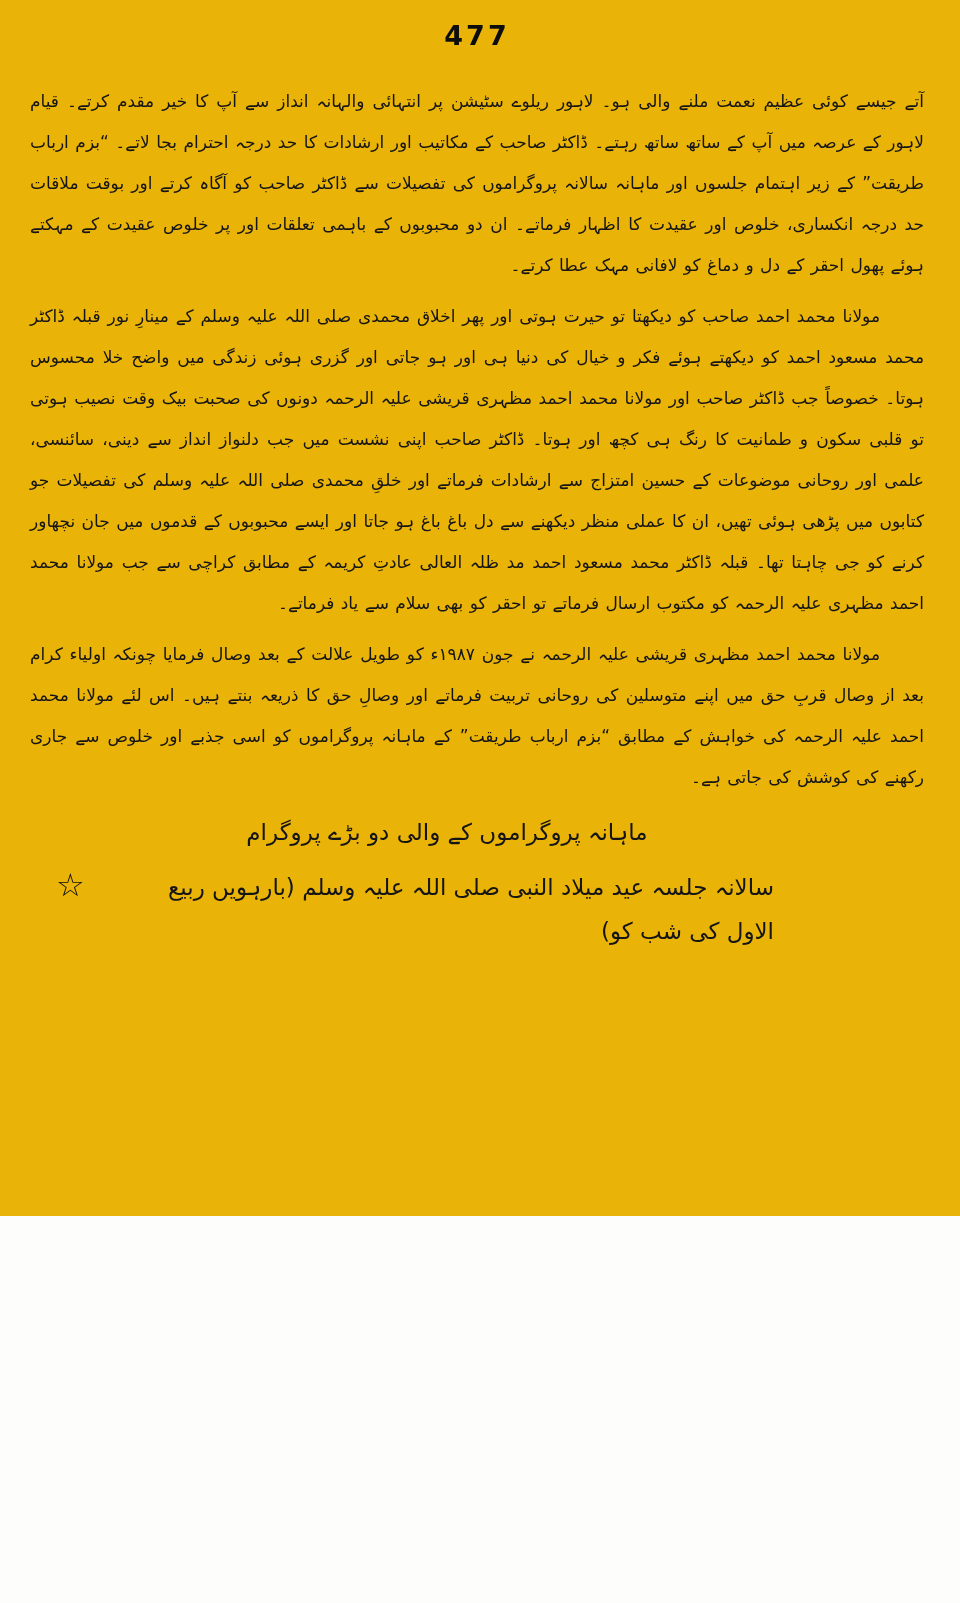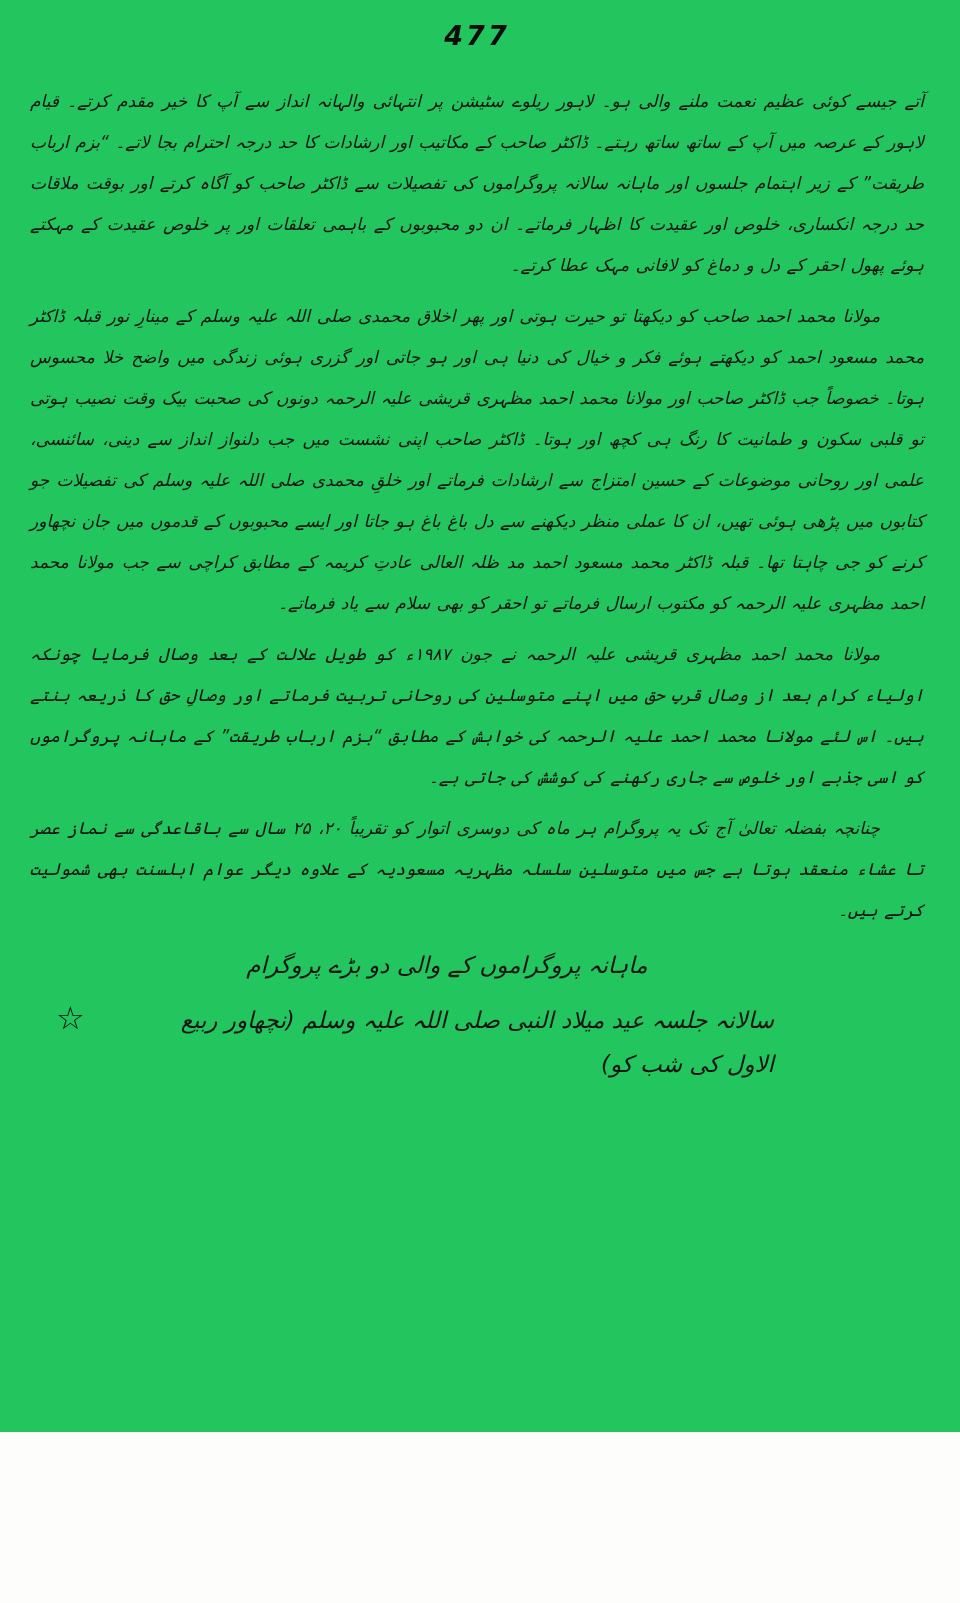--- a/index.html
+++ b/index.html
@@ -10,25 +10,24 @@
     width: 960px;
     height: 1603px;
     background: #fdfdfb;
     color: #151515;
     font-family: "DejaVu Sans", sans-serif;
     overflow: hidden;
   }
   .page {
     box-sizing: border-box;
     width: 960px;
-    height: 1432px;
+    height: 1216px;
     padding: 16px 36px 12px 30px;
     direction: rtl;
-    background: #22c55e;
-    font-style: italic;
+    background: #eab308;
   }
   .page-number {
     direction: ltr;
     text-align: center;
     font-size: 27px;
     font-weight: 700;
     letter-spacing: 3px;
     margin: 4px 0 30px 0;
     color: #0d0d0d;
   }
@@ -70,22 +69,21 @@
 <div class="page">
 
   <div class="page-number">477</div>
 
   <p class="para">آتے جیسے کوئی عظیم نعمت ملنے والی ہو۔ لاہور ریلوے سٹیشن پر انتہائی والہانہ انداز سے آپ کا خیر مقدم کرتے۔ قیام لاہور کے عرصہ میں آپ کے ساتھ ساتھ رہتے۔ ڈاکٹر صاحب کے مکاتیب اور ارشادات کا حد درجہ احترام بجا لاتے۔ “بزم ارباب طریقت” کے زیر اہتمام جلسوں اور ماہانہ سالانہ پروگراموں کی تفصیلات سے ڈاکٹر صاحب کو آگاہ کرتے اور بوقت ملاقات حد درجہ انکساری، خلوص اور عقیدت کا اظہار فرماتے۔ ان دو محبوبوں کے باہمی تعلقات اور پر خلوص عقیدت کے مہکتے ہوئے پھول احقر کے دل و دماغ کو لافانی مہک عطا کرتے۔</p>
 
   <p class="para indented">مولانا محمد احمد صاحب کو دیکھتا تو حیرت ہوتی اور پھر اخلاق محمدی صلی اللہ علیہ وسلم کے مینارِ نور قبلہ ڈاکٹر محمد مسعود احمد کو دیکھتے ہوئے فکر و خیال کی دنیا ہی اور ہو جاتی اور گزری ہوئی زندگی میں واضح خلا محسوس ہوتا۔ خصوصاً جب ڈاکٹر صاحب اور مولانا محمد احمد مظہری قریشی علیہ الرحمہ دونوں کی صحبت بیک وقت نصیب ہوتی تو قلبی سکون و طمانیت کا رنگ ہی کچھ اور ہوتا۔ ڈاکٹر صاحب اپنی نشست میں جب دلنواز انداز سے دینی، سائنسی، علمی اور روحانی موضوعات کے حسین امتزاج سے ارشادات فرماتے اور خلقِ محمدی صلی اللہ علیہ وسلم کی تفصیلات جو کتابوں میں پڑھی ہوئی تھیں، ان کا عملی منظر دیکھنے سے دل باغ باغ ہو جاتا اور ایسے محبوبوں کے قدموں میں جان نچھاور کرنے کو جی چاہتا تھا۔ قبلہ ڈاکٹر محمد مسعود احمد مد ظلہ العالی عادتِ کریمہ کے مطابق کراچی سے جب مولانا محمد احمد مظہری علیہ الرحمہ کو مکتوب ارسال فرماتے تو احقر کو بھی سلام سے یاد فرماتے۔</p>
 
   <p class="para indented">مولانا محمد احمد مظہری قریشی علیہ الرحمہ نے جون ۱۹۸۷ء کو طویل علالت کے بعد وصال فرمایا چونکہ اولیاء کرام بعد از وصال قربِ حق میں اپنے متوسلین کی روحانی تربیت فرماتے اور وصالِ حق کا ذریعہ بنتے ہیں۔ اس لئے مولانا محمد احمد علیہ الرحمہ کی خواہش کے مطابق “بزم ارباب طریقت” کے ماہانہ پروگراموں کو اسی جذبے اور خلوص سے جاری رکھنے کی کوشش کی جاتی ہے۔</p>
 
-  <p class="para indented">چنانچہ بفضلہ تعالیٰ آج تک یہ پروگرام ہر ماہ کی دوسری اتوار کو تقریباً ۲۰، ۲۵ سال سے باقاعدگی سے نماز عصر تا عشاء منعقد ہوتا ہے جس میں متوسلین سلسلہ مظہریہ مسعودیہ کے علاوہ دیگر عوام اہلسنت بھی شمولیت کرتے ہیں۔</p>
 
   <div class="section-heading">ماہانہ پروگراموں کے والی دو بڑے پروگرام</div>
 
   <div class="star-row">
     <span class="star">☆</span>
-    <span>سالانہ جلسہ عید میلاد النبی صلی اللہ علیہ وسلم (نچھاور ربیع الاول کی شب کو)</span>
+    <span>سالانہ جلسہ عید میلاد النبی صلی اللہ علیہ وسلم (بارہویں ربیع الاول کی شب کو)</span>
   </div>
 
 </div>
 
 </body></html>

